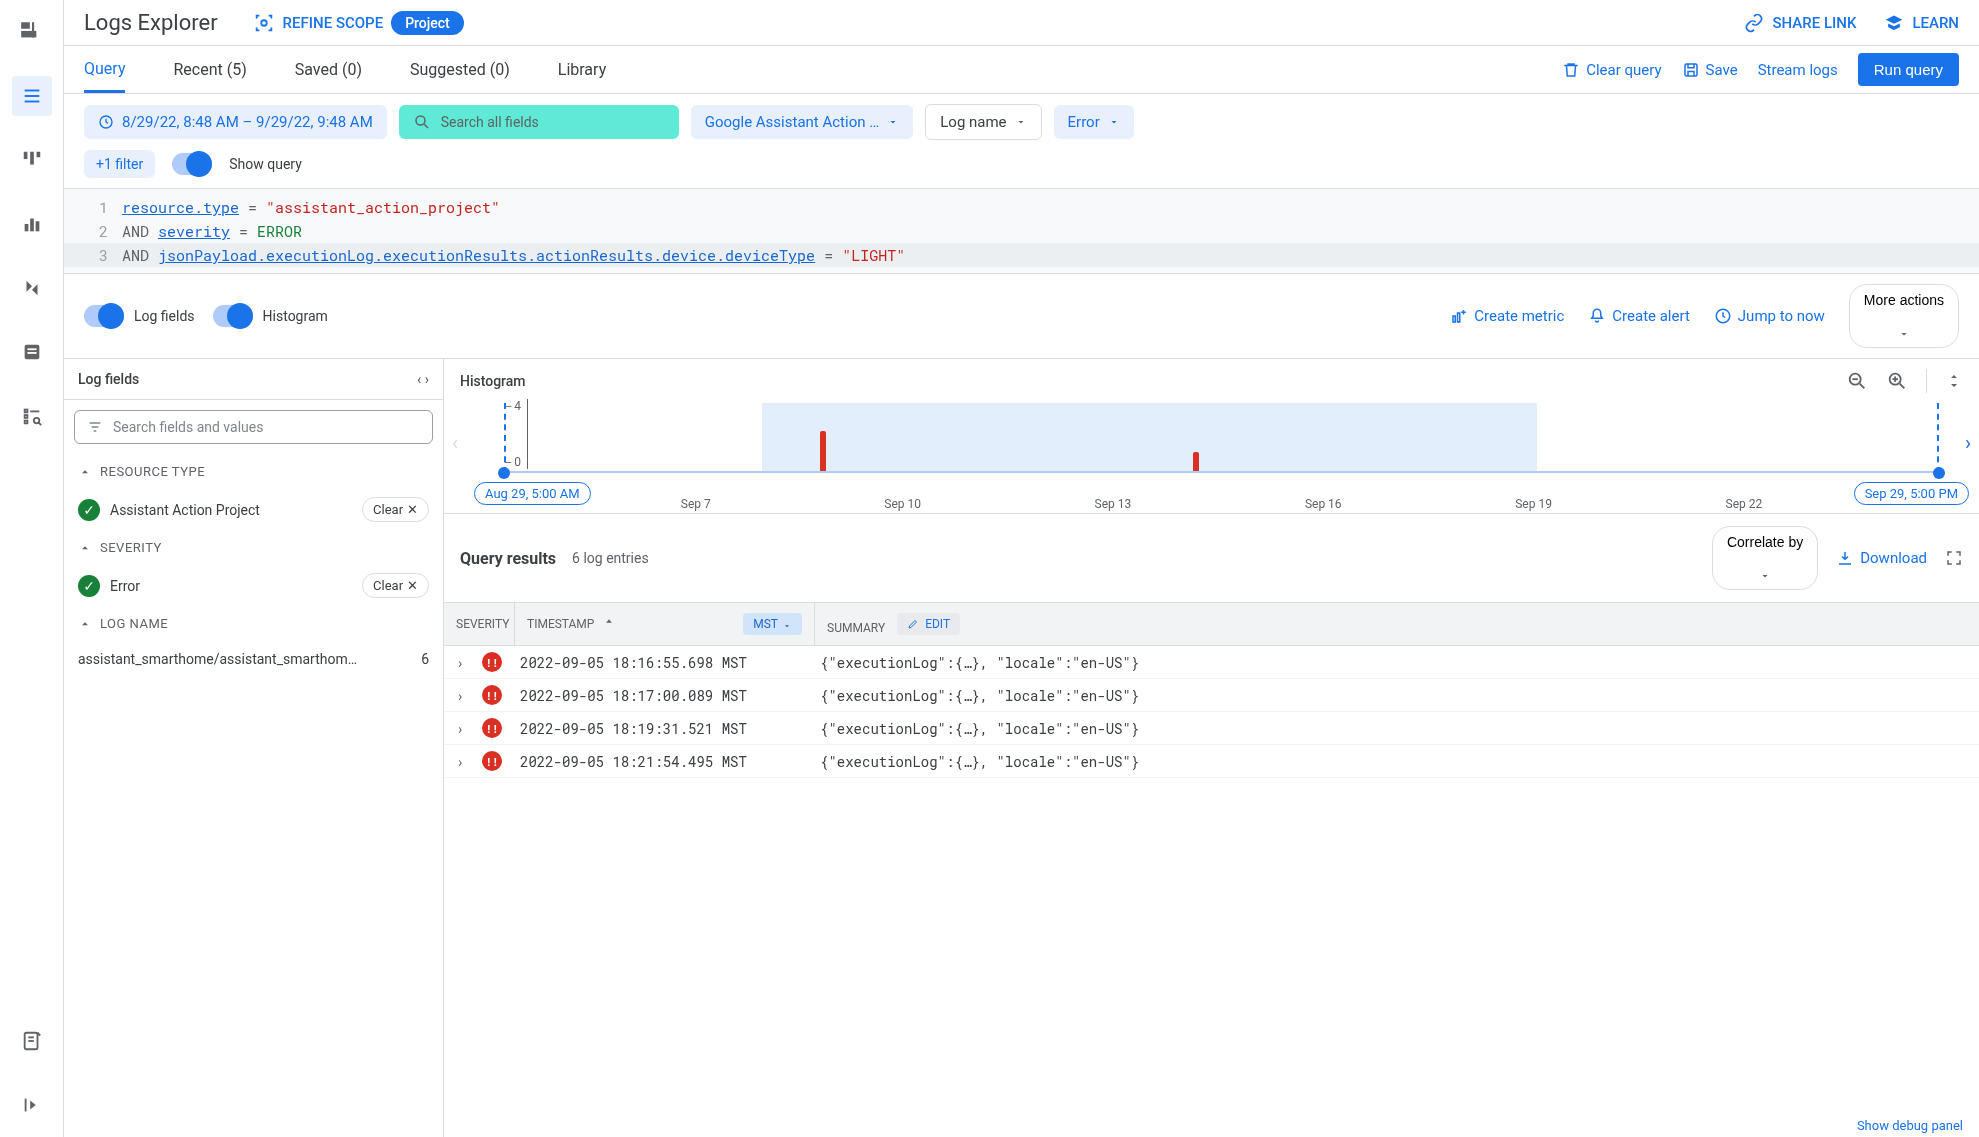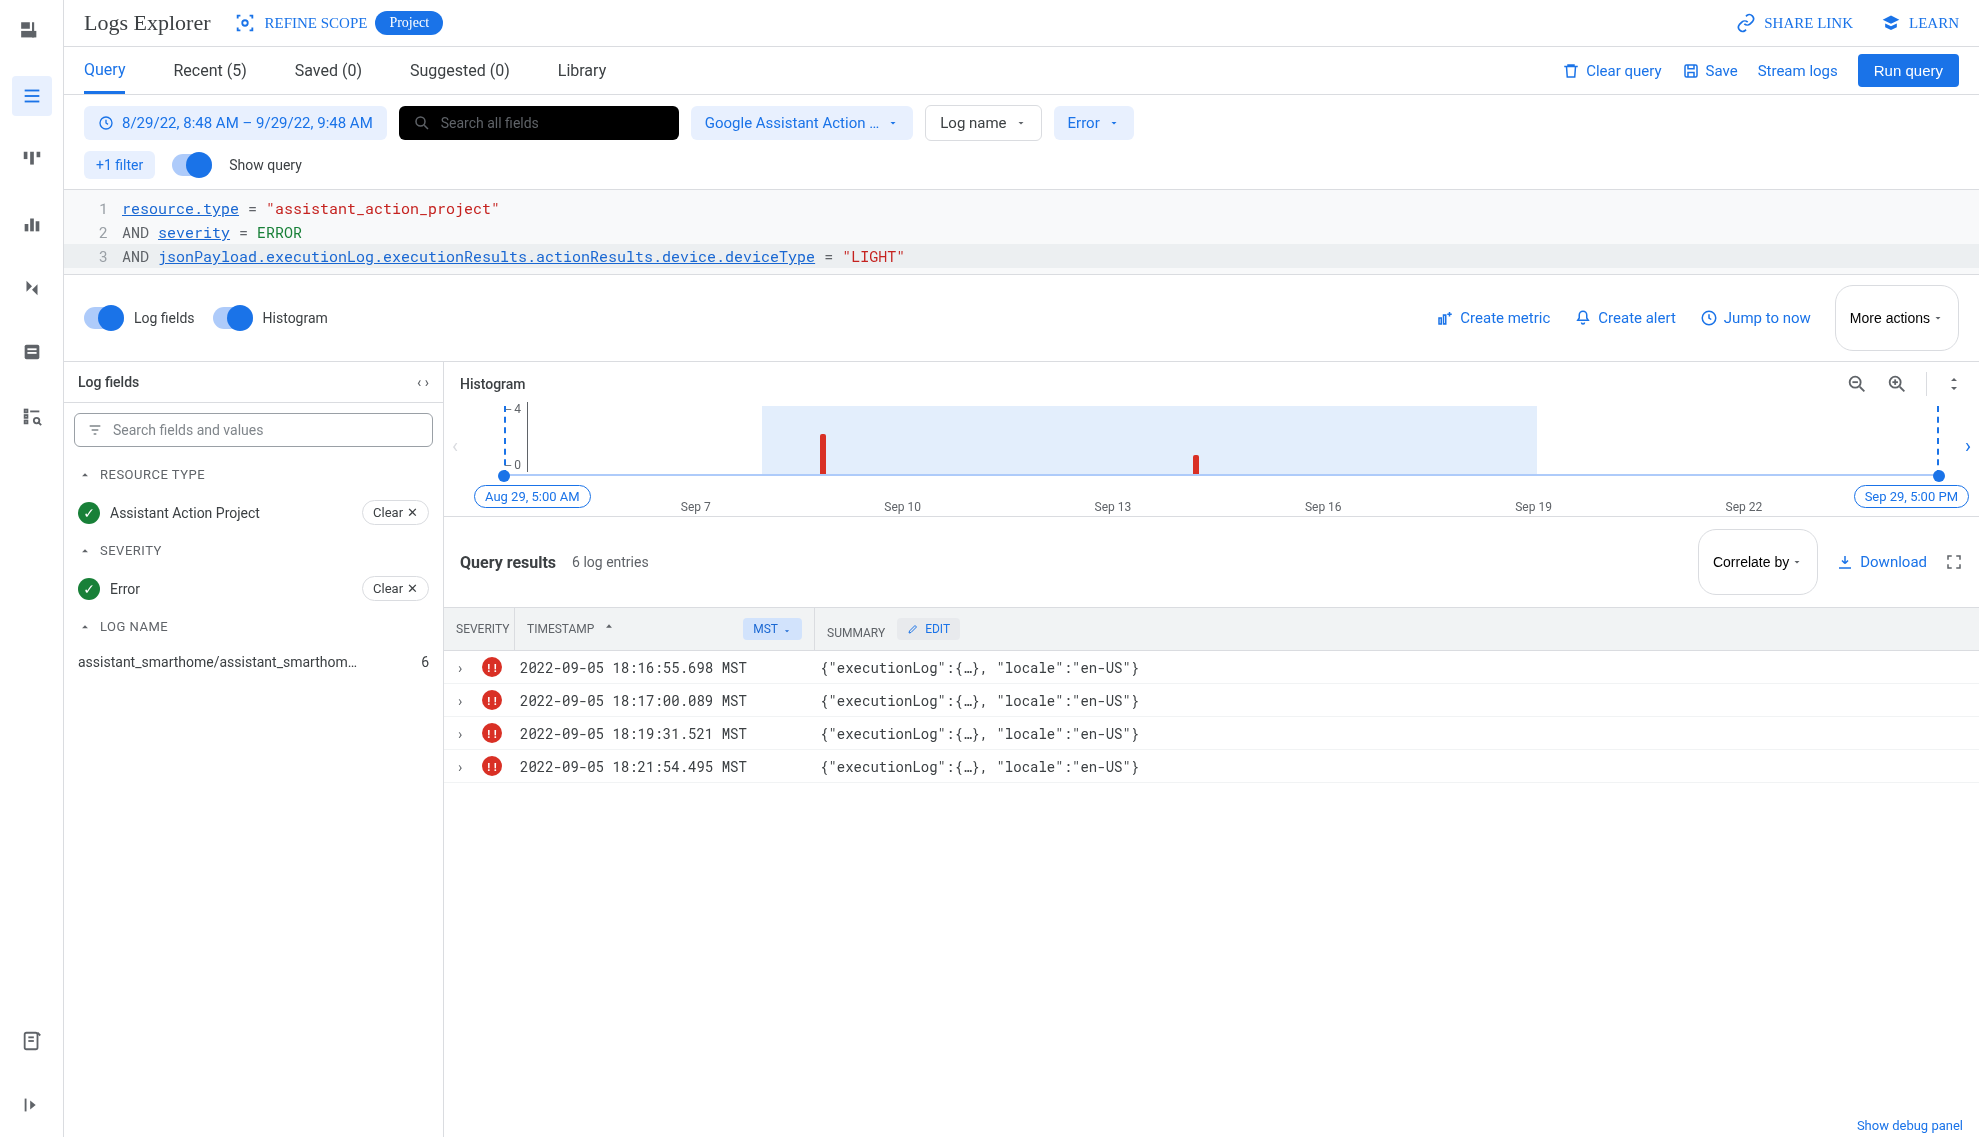--- a/index.html
+++ b/index.html
@@ -9,61 +9,61 @@
 
 .rail { width: 64px; border-right: 1px solid #dadce0; display: flex; flex-direction: column; align-items: center; padding-top: 12px; gap: 24px; }
 .rail-icon { width: 40px; height: 40px; display: flex; align-items: center; justify-content: center; color: #5f6368; cursor: pointer; border-radius: 4px; }
 .rail-icon.active { background: #e8f0fe; color: #1a73e8; }
 .rail-bottom { margin-top: auto; margin-bottom: 12px; display: flex; flex-direction: column; gap: 24px; align-items: center;}
 
 
 .main { flex: 1; display: flex; flex-direction: column; overflow: hidden; }
 
 
-.header { display: flex; align-items: center; padding: 10px 20px; border-bottom: 1px solid #dadce0; gap: 24px; font-family: Liberation Serif, serif; }
+.header { display: flex; align-items: center; padding: 10px 20px; border-bottom: 1px solid #dadce0; gap: 35px; }
 .header-title { font-size: 22px; font-weight: 400; color: #3c4043; }
 .refine { display: flex; align-items: center; gap: 8px; color: #1a73e8; font-weight: 500; font-size: 15px; cursor: pointer; }
 .project-chip { background: #1a73e8; color: #fff; padding: 4px 14px; border-radius: 14px; font-size: 14px; font-weight: 500; }
 .header-right { margin-left: auto; display: flex; gap: 28px; }
 .header-link { color: #1a73e8; font-weight: 500; display: flex; align-items: center; gap: 8px; font-size: 15px; cursor: pointer; }
 
 
 .tabs-row { display: flex; align-items: center; padding: 0 20px; height: 48px; border-bottom: 1px solid #dadce0; gap: 48px; }
 .tab { font-size: 16px; color: #3c4043; padding: 12px 0; cursor: pointer; position: relative; }
 .tab.active { color: #1a73e8; border-bottom: 3px solid #1a73e8; }
 .tabs-actions { margin-left: auto; display: flex; gap: 20px; align-items: center; }
 .action-link { color: #1a73e8; display: flex; align-items: center; gap: 6px; cursor: pointer; font-size: 15px; }
 .run-btn { background: #1a73e8; color: #fff; padding: 8px 16px; border-radius: 4px; font-weight: 500; cursor: pointer; border: none; font-size: 15px; }
 
 
 .filter-row { padding: 10px 20px; display: flex; gap: 12px; align-items: center; flex-wrap: wrap; }
 .chip { display: flex; align-items: center; gap: 8px; padding: 8px 14px; border-radius: 6px; font-size: 15px; cursor: pointer; }
 .chip.blue { background: #e8f0fe; color: #1a73e8; }
 .chip.select { background: #e8f0fe; color: #1a73e8; min-width: 200px; justify-content: space-between; }
 .chip.outline { background: #fff; border: 1px solid #dadce0; color: #3c4043; }
-.search-all { flex: 0 0 280px; background: #000000; display: flex; align-items: center; gap: 10px; padding: 8px 14px; border-radius: 6px; color: #5f6368; }
+.search-all { flex: 0 0 280px; background: #5eead4; display: flex; align-items: center; gap: 10px; padding: 8px 14px; border-radius: 6px; color: #5f6368; }
 .filter-row2 { padding: 0 20px 10px; display: flex; align-items: center; gap: 17px; }
 .toggle { width: 40px; height: 22px; background: #aecbfa; border-radius: 11px; position: relative; cursor: pointer; }
 .toggle::after { content:''; position:absolute; right:0; top:-2px; width:26px; height:26px; background:#1a73e8; border-radius:50%; }
 
 
 .code { background: #f8f9fa; border-top: 1px solid #dadce0; font-family: 'Roboto Mono', monospace; font-size: 15px; padding: 6px 0; }
 .code-line { display: flex; padding: 2px 20px; }
 .code-line.hl { background: #eceff1; }
 .line-no { width: 24px; color: #9aa0a6; text-align: right; margin-right: 14px; }
 .kw { color: #5f6368; }
 .field { color: #1967d2; text-decoration: underline; }
 .str { color: #c5221f; }
 .sev-err { color: #188038; }
 
 
 .toolbar { display: flex; align-items: center; padding: 10px 20px; border-top: 1px solid #dadce0; border-bottom: 1px solid #dadce0; gap: 18px; }
 .tog-group { display: flex; align-items: center; gap: 10px; }
 .tb-right { margin-left: auto; display: flex; gap: 24px; align-items: center; }
-.btn-outline { border: 1px solid #dadce0; border-radius: 18px; padding: 24px 14px; display: flex; align-items: center; gap: 2px; cursor: pointer; background:#fff; font-size:14px; }
+.btn-outline { border: 1px solid #dadce0; border-radius: 18px; padding: 7px 14px; display: flex; align-items: center; gap: 20px; cursor: pointer; background:#fff; font-size:14px;flex-direction:column; }
 
 
 .lower { display: flex; flex:1; overflow: hidden; }
 .left-panel { width: 380px; border-right: 1px solid #dadce0; display: flex; flex-direction: column; }
 .lp-head { display: flex; align-items: center; justify-content: space-between; padding: 12px 14px; font-weight: 500; border-bottom: 1px solid #dadce0;}
 .lp-search { margin: 10px; border: 1px solid #9aa0a6; border-radius: 6px; display: flex; align-items: center; gap: 10px; padding: 8px 12px; color:#80868b; }
 .lp-section { padding: 10px 14px; color: #5f6368; font-size: 13px; letter-spacing: .5px; display: flex; align-items: center; gap: 8px; cursor:pointer;}
 .lp-item { padding: 8px 14px; display: flex; align-items: center; gap: 10px; }
 .check { width: 22px; height: 22px; background: #188038; border-radius: 50%; color: #fff; display: flex; align-items: center; justify-content: center; font-size: 14px;}
 .clear-chip { margin-left: auto; border:1px solid #dadce0; border-radius: 14px; padding: 4px 10px; font-size: 13px; display:flex; align-items:center; gap:4px; cursor:pointer;}

